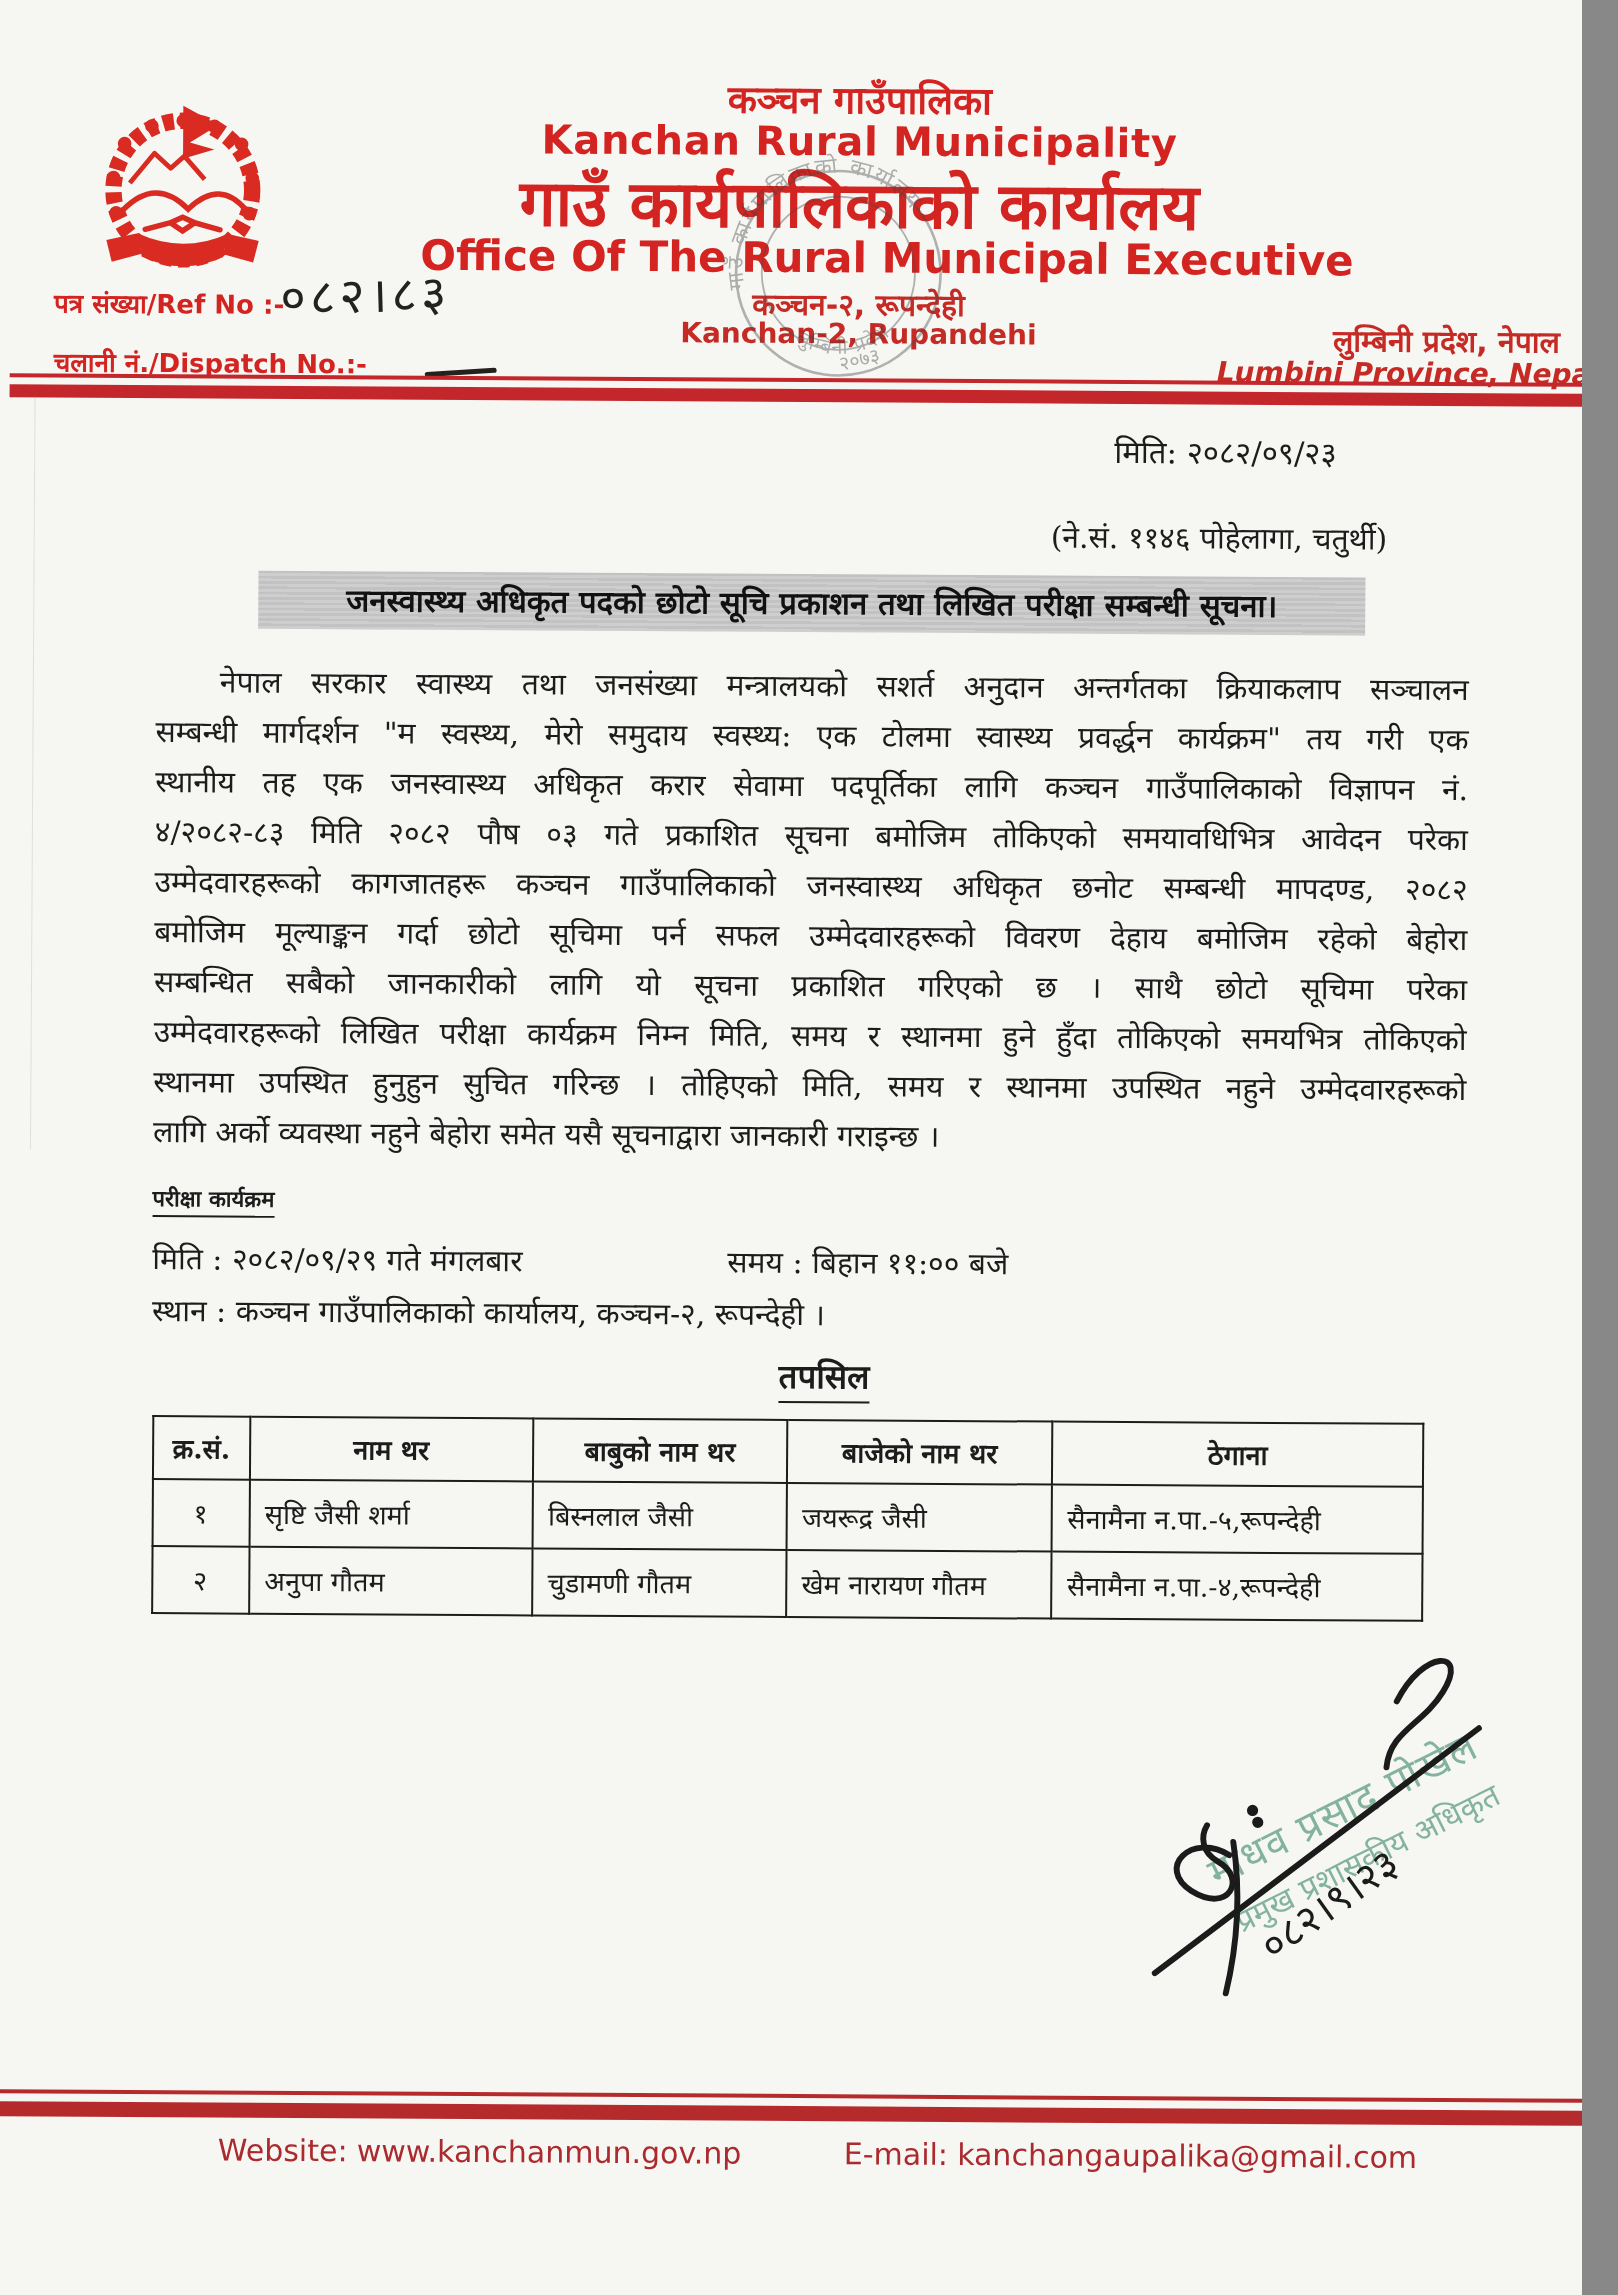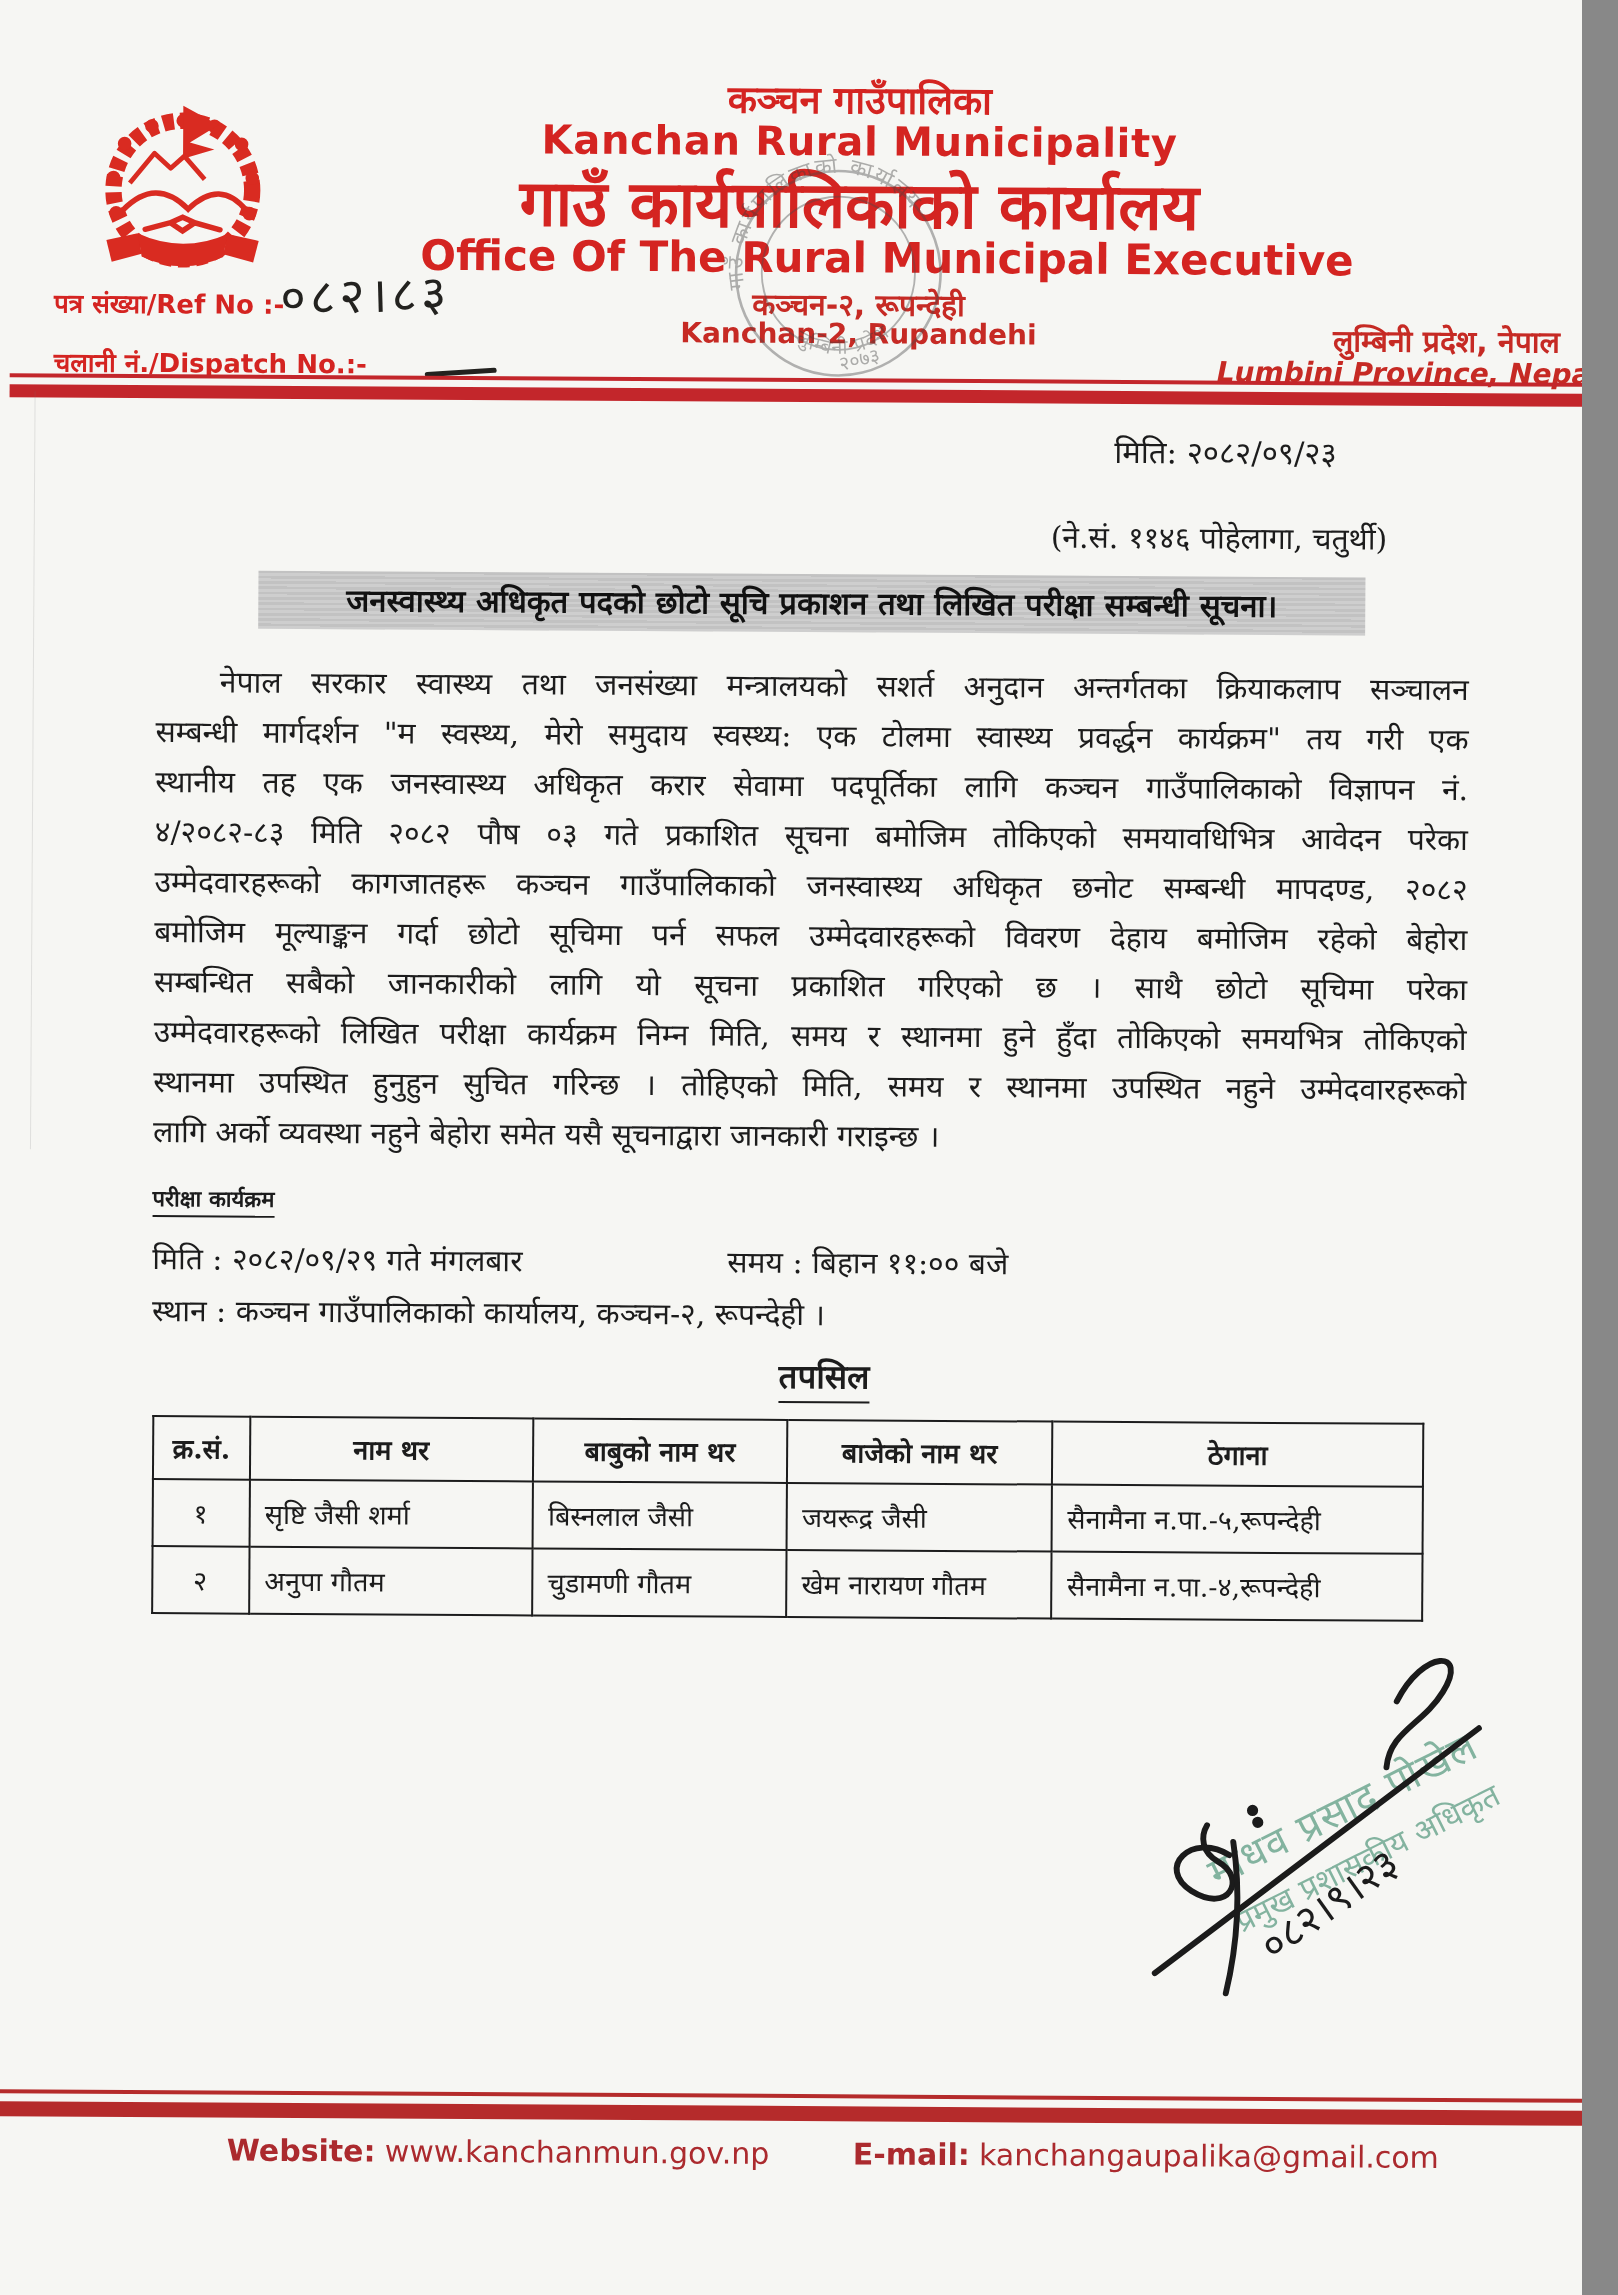--- a/index.html
+++ b/index.html
@@ -70,21 +70,21 @@
   }
   .sig-stamp .l1 { font-size:40px; letter-spacing:1.3px; }
   .sig-stamp .l2 { font-size:31px; margin-top:6.6px; }
 
   .sig-svg { left:1068px; top:1621px; }
 
   .foot-rule-thin  { left:10px; top:2093px; width:1602px; height:4px;  background:#b52b2b; }
   .foot-rule-thick { left:10px; top:2105px; width:1602px; height:14.5px; background:#b52b2b; }
   .foot-web  { left:231px;  top:2135px; font-size:30px; color:#ab2a2e; white-space:nowrap; }
   .foot-mail { left:857px; top:2135px; font-size:30px; color:#ab2a2e; white-space:nowrap; }
-  .foot-web b, .foot-mail b { font-weight:bold; margin-right:9.2px;margin-left:9px; }
+  .foot-web b, .foot-mail b { font-weight:normal; margin-right:9.2px; }
 
   .crease { left:37px; top:395px; width:1.3px; height:758px; background:rgba(120,120,120,0.18); }
 </style>
 </head>
 <body>
 
 <div class="page">
 <div class="tilt">
 
   <svg class="abs" style="left:82px;top:99px;" width="204" height="204" viewBox="0 0 300 300">

